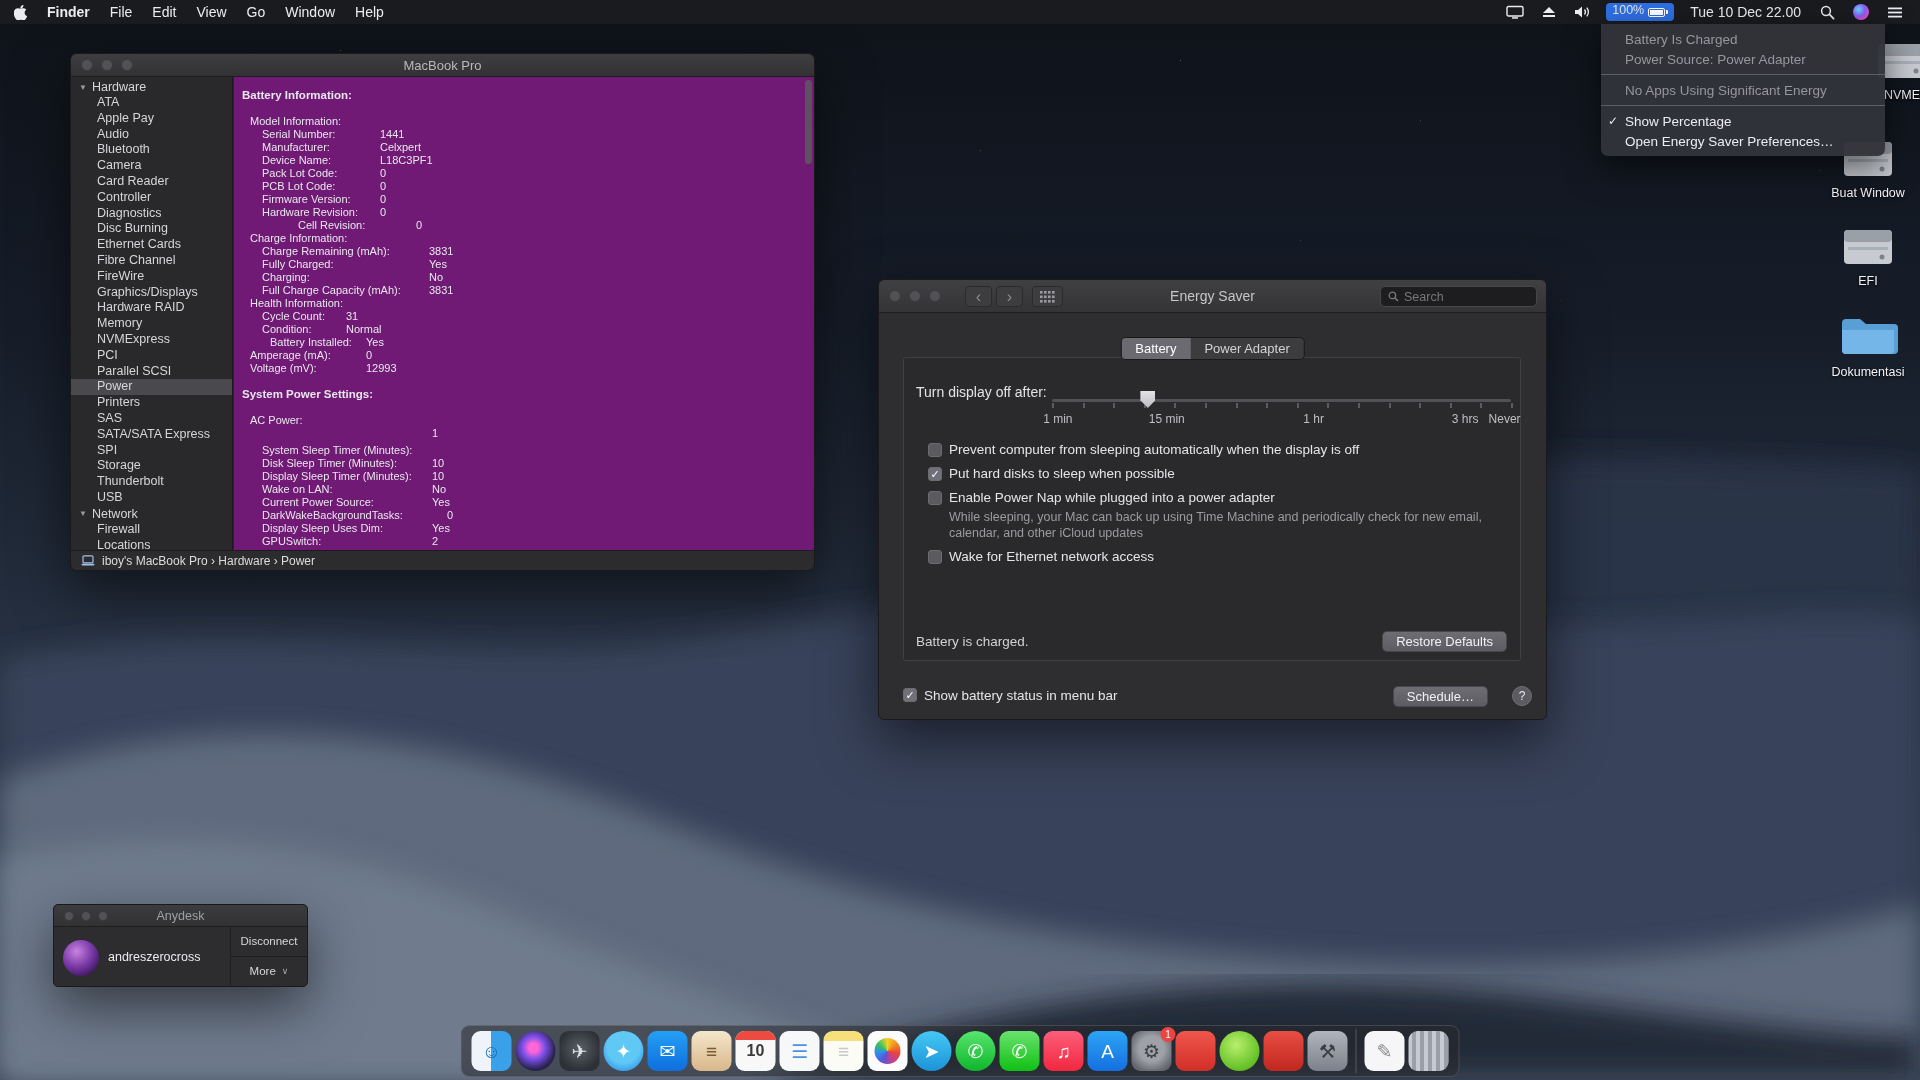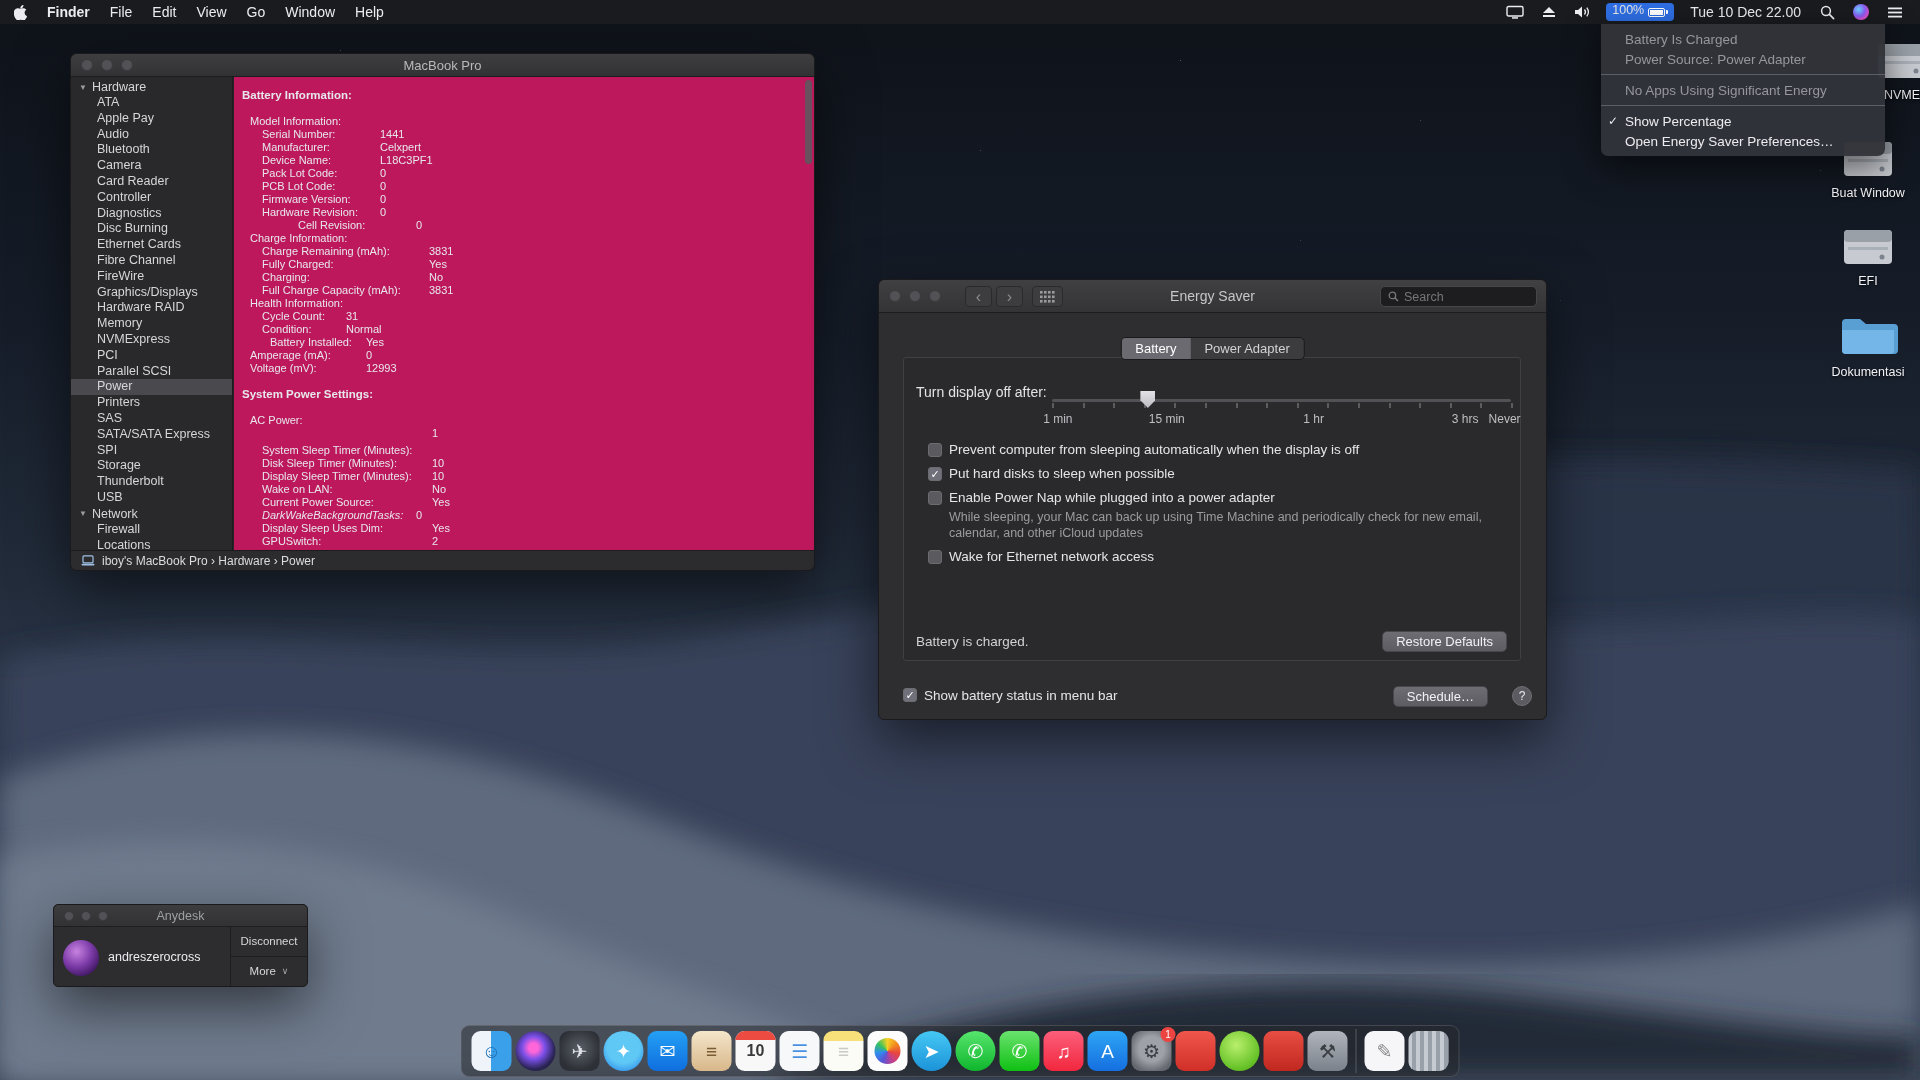--- a/index.html
+++ b/index.html
@@ -42,21 +42,21 @@
   .si-win{left:70px;top:53px;width:745px;height:518px;background:#252527;}
   .si-title{height:23px;background:linear-gradient(#3e3e40,#323234);border-radius:6px 6px 0 0;border-bottom:1px solid #1d1d1f;
     display:flex;align-items:center;justify-content:center;color:#b9b9bd;font-size:13px;position:relative;}
   .si-title .lights{top:5px;}
   .si-side{position:absolute;top:23px;left:0;bottom:20px;width:162px;background:#29292b;border-right:1px solid #1c1c1e;
     padding-top:2px;font-size:12.5px;color:#d6d6da;overflow:hidden;}
   .side-sec{height:16px;display:flex;align-items:center;gap:5px;padding-left:8px;}
   .tri{font-size:8px;color:#9a9aa0;}
   .side-item{height:15.8px;line-height:15.8px;padding-left:26px;white-space:nowrap;}
   .side-item.sel{background:#4a4a4e;}
-  .si-content{position:absolute;top:23px;left:163px;right:0;bottom:20px;background:#be185d;color:#e7e7eb;
+  .si-content{position:absolute;top:23px;left:163px;right:0;bottom:20px;background:#701a75;color:#e7e7eb;
     font-size:11px;padding:12px 14px 0 8px;overflow:hidden;line-height:13px;}
   .info-heading{font-weight:bold;font-size:11.5px;margin-bottom:13px;}
   .info-sec{margin-bottom:13px;}
   .grp-title{padding-left:8px;}
   .info-row{display:flex;padding-left:20px;}
   .info-row.lvl1{padding-left:8px;}
   .info-row .lbl{flex:none;}
   .si-scroll{position:absolute;right:2px;top:26px;width:7px;bottom:24px;}
   .si-thumb{width:7px;height:84px;border-radius:4px;background:#5a5a5f;opacity:.85;}
   .si-bottom{position:absolute;left:0;right:0;bottom:0;height:20px;background:#2c2c2e;border-top:1px solid #1c1c1e;
@@ -421,21 +421,21 @@
           </div>
           <div class="info-row">
             <span class="lbl" style="width: 170px;">Wake on LAN:</span>
             <span class="val">No</span>
           </div>
           <div class="info-row">
             <span class="lbl" style="width: 170px;">Current Power Source:</span>
             <span class="val">Yes</span>
           </div>
           <div class="info-row">
-            <span class="lbl" style="width: 154px; font-style: italic;">DarkWakeBackgroundTasks:</span>
+            <span class="lbl" style="width: 185px;">DarkWakeBackgroundTasks:</span>
             <span class="val">0</span>
           </div>
           <div class="info-row">
             <span class="lbl" style="width: 170px;">Display Sleep Uses Dim:</span>
             <span class="val">Yes</span>
           </div>
           <div class="info-row">
             <span class="lbl" style="width: 170px;">GPUSwitch:</span>
             <span class="val">2</span>
           </div>

